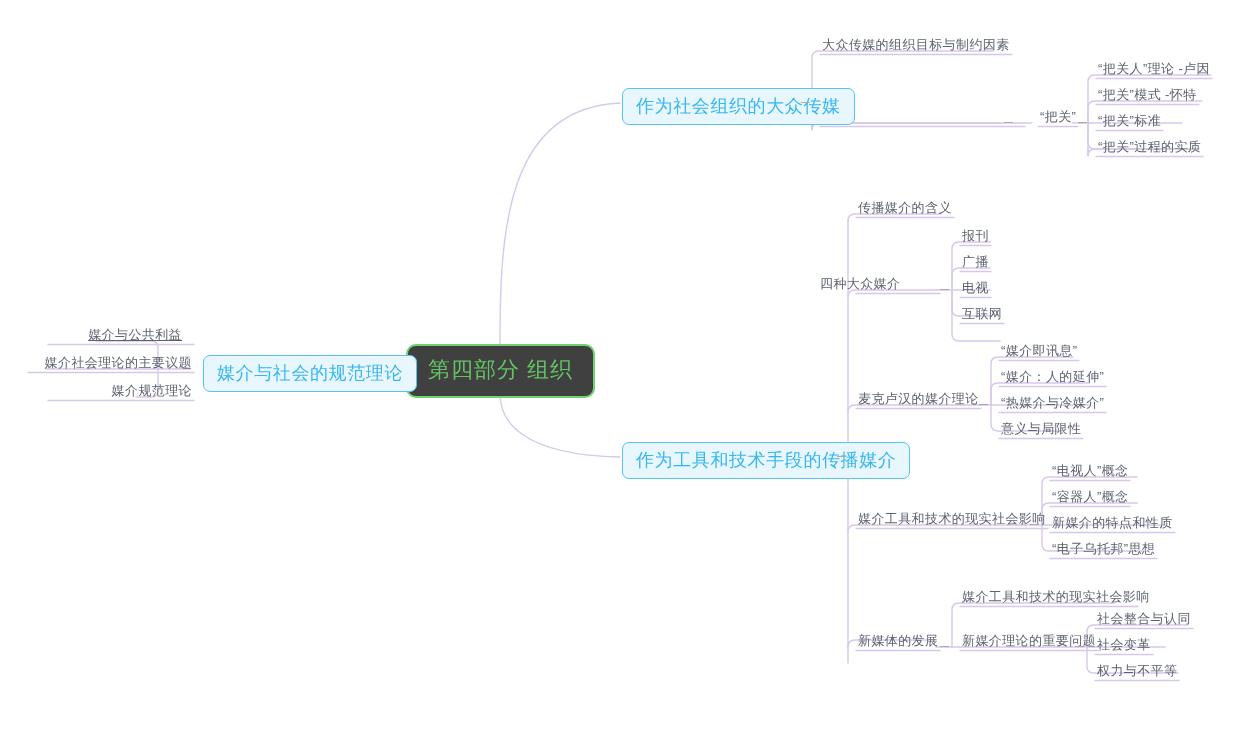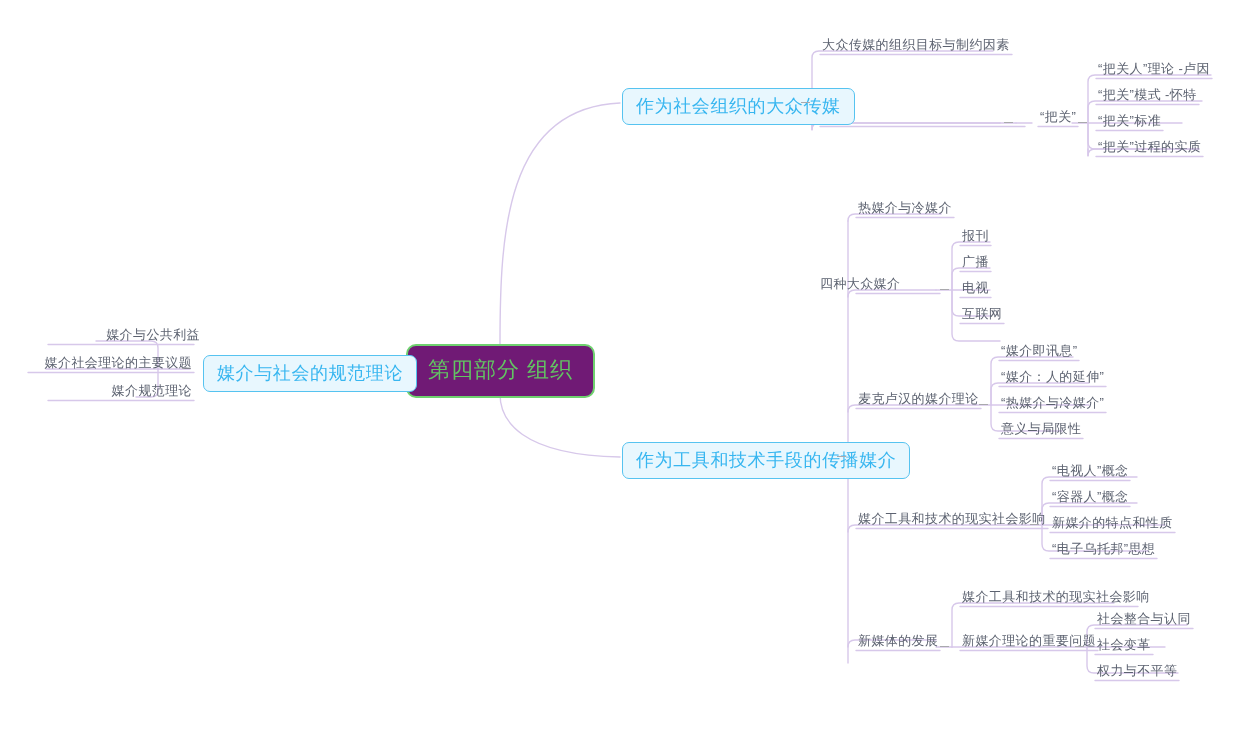--- a/index.html
+++ b/index.html
@@ -8,21 +8,21 @@
     font-family:"Liberation Sans","DejaVu Sans",sans-serif;
     -webkit-font-smoothing:antialiased;
   }
   #canvas{position:absolute;inset:0;width:1260px;height:736px;}
   #edges{position:absolute;left:0;top:0;width:1260px;height:736px;pointer-events:none;}
 
   .node{position:absolute;box-sizing:border-box;white-space:nowrap;}
 
   
   .root{
-    border:2px solid #6fd16f;background:#701a75;border-radius:10px;
+    border:2px solid #6fd16f;background:#404040;border-radius:10px;
     color:#62c462;font-size:22px;line-height:1;
     padding:13px 20px 15px 20px;
     letter-spacing:1px;
   }
 
   
   .blue{
     border:1px solid #56c3f0;background:#e8f7fe;border-radius:7px;
     color:#37b6f0;font-size:18px;line-height:1;
     padding:8px 13px 9px 13px;
@@ -157,42 +157,42 @@
         <path d="M1095,654.5 L1153,654.5"></path>
         <path d="M1095,680.5 L1179,680.5"></path>
       </g>
     </svg>
 
   <div class="node root" style="left:406px;top:344px;">第四部分 组织</div>
 
   <div class="node blue" style="left:203px;top:355px;">媒介与社会的规范理论</div>
   <div class="toggle" style="left:182px;top:364px;"></div>
 
-  <div class="node leaf right" style="left:54px;top:328px;width:150px;">媒介与公共利益</div>
+  <div class="node leaf right" style="left:36px;top:328px;width:150px;text-decoration:underline;">媒介与公共利益</div>
   <div class="node leaf right" style="left:26px;top:356px;width:170px;">媒介社会理论的主要议题</div>
   <div class="node leaf right" style="left:46px;top:384px;width:150px;">媒介规范理论</div>
 
   <div class="node blue" style="left:622px;top:88px;">作为社会组织的大众传媒</div>
   <div class="toggle" style="left:801px;top:98px;"></div>
 
   <div class="node leaf" style="left:818px;top:38px;">大众传媒的组织目标与制约因素</div>
   <div class="toggle" style="left:1004px;top:118px;"></div>
 
   <div class="node leaf" style="left:1036px;top:110px;">“把关”</div>
   <div class="toggle" style="left:1078px;top:118px;"></div>
 
   <div class="node leaf" style="left:1094px;top:62px;">“把关人”理论 -卢因</div>
   <div class="node leaf" style="left:1094px;top:88px;">“把关”模式 -怀特</div>
   <div class="node leaf" style="left:1094px;top:114px;">“把关”标准</div>
   <div class="node leaf" style="left:1094px;top:140px;text-align:center;">“把关”过程的实质</div>
 
   <div class="node blue" style="left:622px;top:442px;">作为工具和技术手段的传播媒介</div>
   <div class="toggle" style="left:837px;top:452px;"></div>
 
-  <div class="node leaf" style="left:854px;top:201px;">热媒介与冷媒介</div>
+  <div class="node leaf" style="left:854px;top:201px;">传播媒介的含义</div>
 
   <div class="node leaf" style="left:816px;top:277px;">四种大众媒介</div>
   <div class="toggle" style="left:940px;top:285px;"></div>
   <div class="node leaf" style="left:958px;top:229px;">报刊</div>
   <div class="node leaf" style="left:958px;top:255px;">广播</div>
   <div class="node leaf" style="left:958px;top:281px;">电视</div>
   <div class="node leaf" style="left:958px;top:307px;">互联网</div>
 
   <div class="node leaf" style="left:854px;top:392px;">麦克卢汉的媒介理论</div>
   <div class="toggle" style="left:979px;top:400px;"></div>

